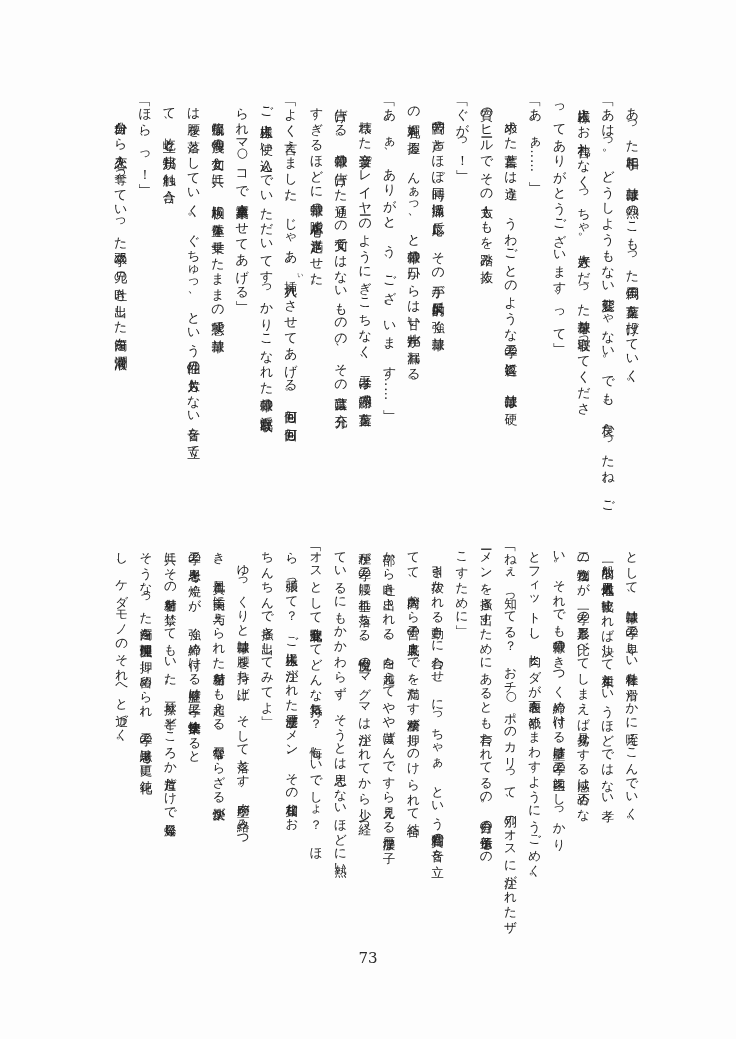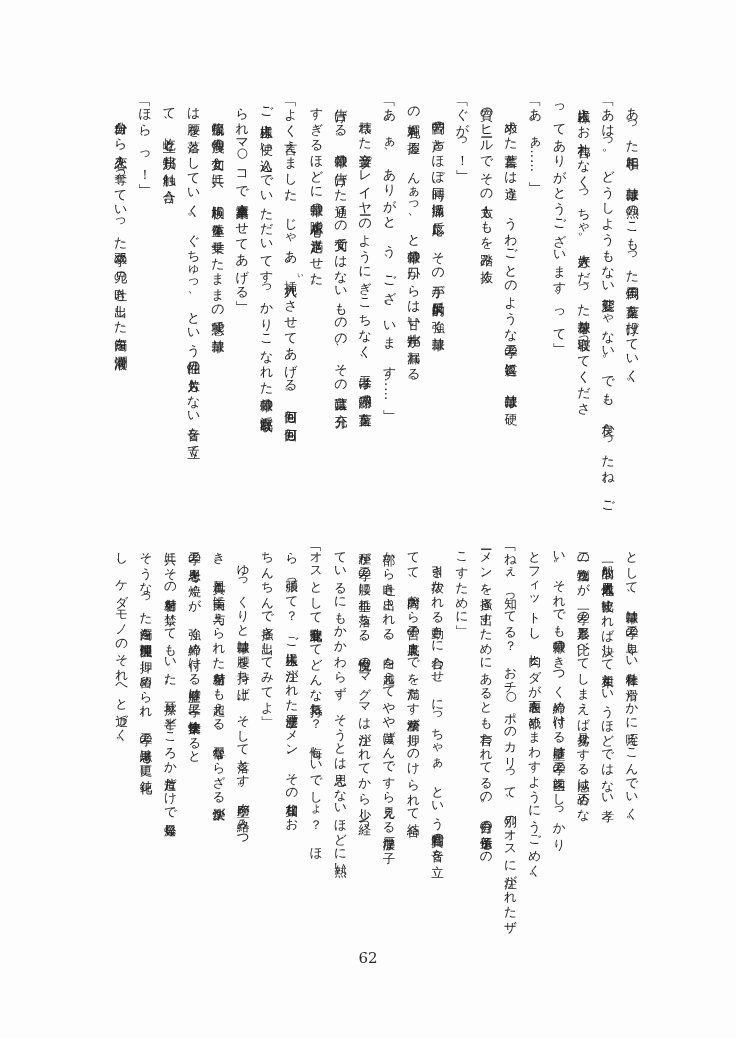--- a/index.html
+++ b/index.html
@@ -100,14 +100,14 @@
       <p class="line">「オスとして完全敗北してどんな気持ち？　悔しいでしょ？　ほ</p>
       <p class="line">ら、頑張って？　ご主人様に注がれた濃厚ザーメン、その貧相なお</p>
       <p class="line">ちんちんで掻き出してみてよ」</p>
       <p class="line indent">ゆっくりと隷華は腰を持ち上げ、そして落とす。肉壁が絡みつ</p>
       <p class="line">き、風貴と美南に与えられた射精をも超える、尋常ならざる快楽が</p>
       <p class="line">孝二の思考を焼くが、強く締め付ける膣壁は孝二に快楽奉仕すると</p>
       <p class="line">共にその射精を禁じてもいた。三擦り半どころか片道だけで爆発し</p>
       <p class="line">そうなった白濁を無理矢理に押し留められ、孝二の思考は更に鈍化</p>
       <p class="line">し、ケダモノのそれへと近づく。</p>
     </section>
-  <div class="page-number">62</div>
+  <div class="page-number">73</div>
 </div>
 
 </body></html>

